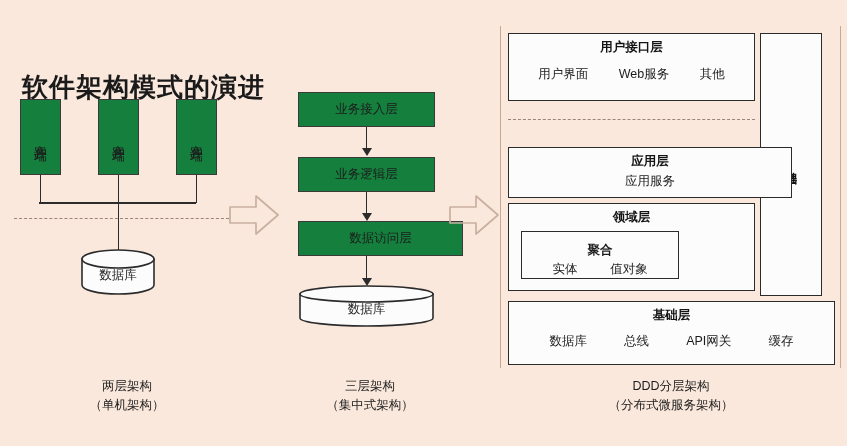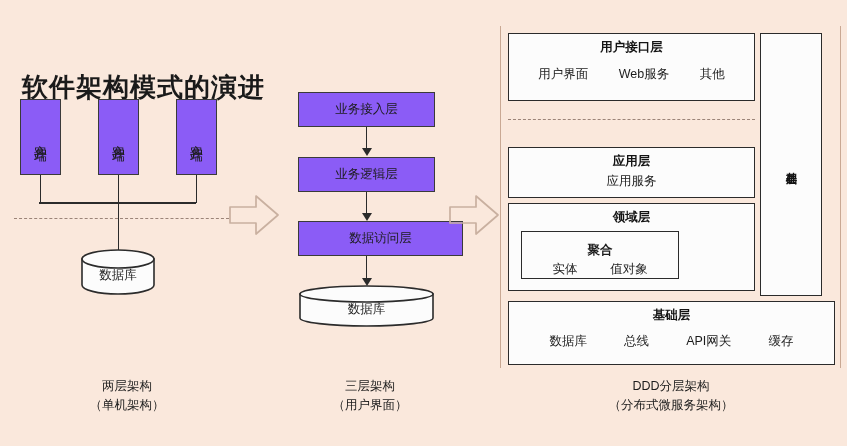--- a/index.html
+++ b/index.html
@@ -17,21 +17,21 @@
 
   
   .title{
     left:22px;top:22px;
     font-size:26px;font-weight:bold;letter-spacing:1px;
     color:#1a1a1a;white-space:nowrap;margin-top:48px;
   }
 
   
   .box{
-    background:#8b5cf6;
+    background:#15803d;
     border:1.6px solid #3a3a3a;
     display:flex;align-items:center;justify-content:center;
     font-size:12.5px;
   }
 
   
   .client{
     writing-mode:vertical-rl;
     text-orientation:upright;
     letter-spacing:2px;
@@ -193,21 +193,21 @@
         <path d="M2,9 L2,33 A66.5,8 0 0 0 135,33 L135,9 Z" fill="#fcfcfc" stroke="#2b2b2b" stroke-width="1.6"></path>
         <ellipse cx="68.5" cy="9" rx="66.5" ry="8" fill="#fcfcfc" stroke="#2b2b2b" stroke-width="1.6"></ellipse>
       </svg>
       <div class="cyl-label">
           <span>数据库</span>
         </div>
     </div>
 
     <div class="caption" style="left:-5px;top:377px;width:190px;">
       <div>三层架构</div>
-      <div>（用户界面）</div>
+      <div>（集中式架构）</div>
     </div>
   </div>
 
   <div class="blockarrow" style="left:448px;top:192px;width:52px;height:46px;">
     <svg width="52" height="46" viewBox="0 0 52 46">
       <path d="M2,15 L28,15 L28,4 L50,23 L28,42 L28,31 L2,31 Z" fill="none" stroke="#c9b0a0" stroke-width="1.7" stroke-linejoin="round"></path>
     </svg>
   </div>
 
   <div class="abs" style="left:495px;top:0;width:352px;height:446px;">
@@ -223,21 +223,21 @@
       <div class="layer-title">用户接口层</div>
       <div class="layer-items" style="padding:0 14px;margin-top:10px;">
         <span>用户界面</span>
         <span>Web服务</span>
         <span>其他</span>
       </div>
     </div>
 
     <div class="dashline" style="left:13px;top:119px;width:247px;"></div>
 
-    <div class="ddd-layer" style="left:13px;top:147px;width:247px;height:51px;">
+    <div class="ddd-layer" style="left:13px;top:147px;width:284px;height:51px;">
       <div class="layer-title">应用层</div>
       <div class="layer-items" style="margin-top:3px;">
         <span>应用服务</span>
       </div>
     </div>
 
     <div class="ddd-layer" style="left:13px;top:203px;width:247px;height:88px;">
       <div class="layer-title">领域层</div>
 
       <div class="domain-inner" style="left:12px;top:27px;width:158px;height:48px;">

